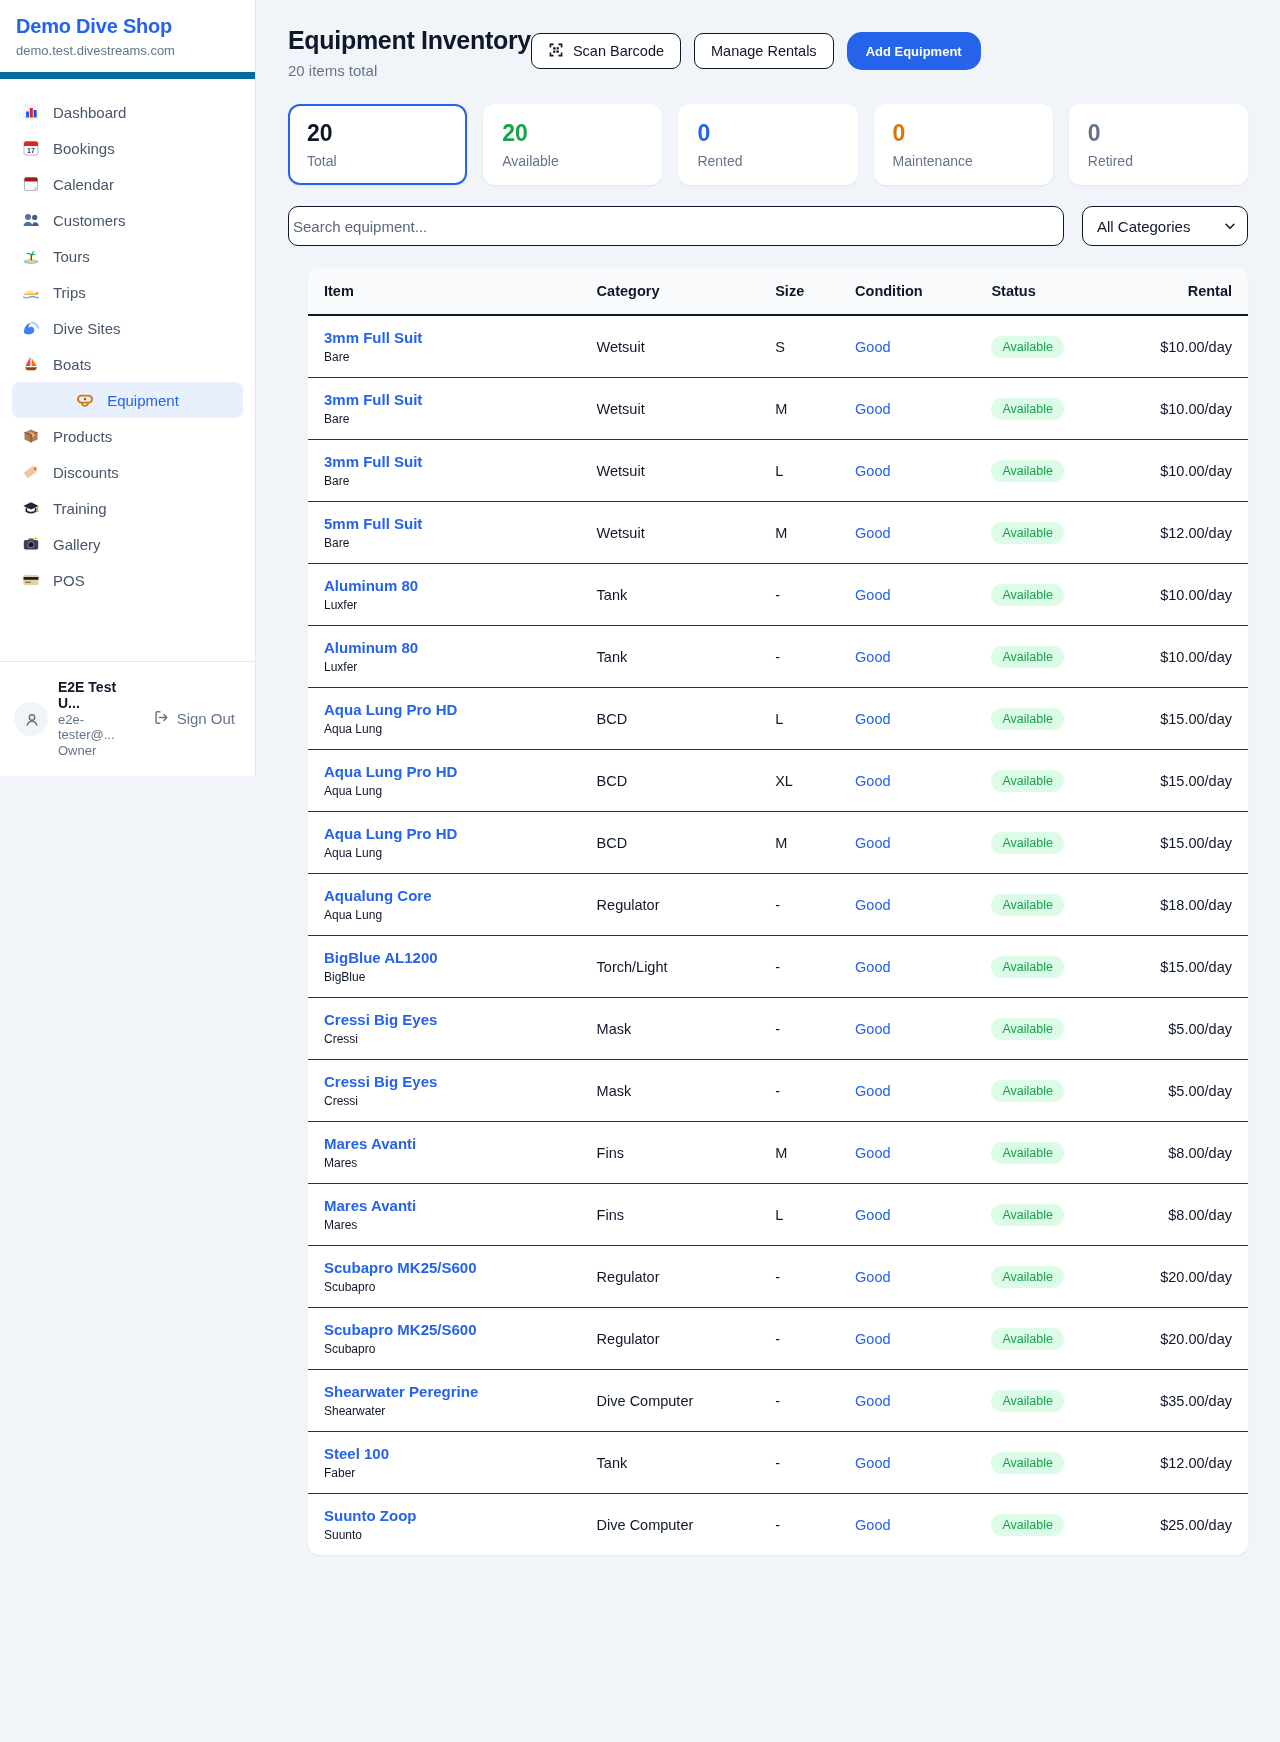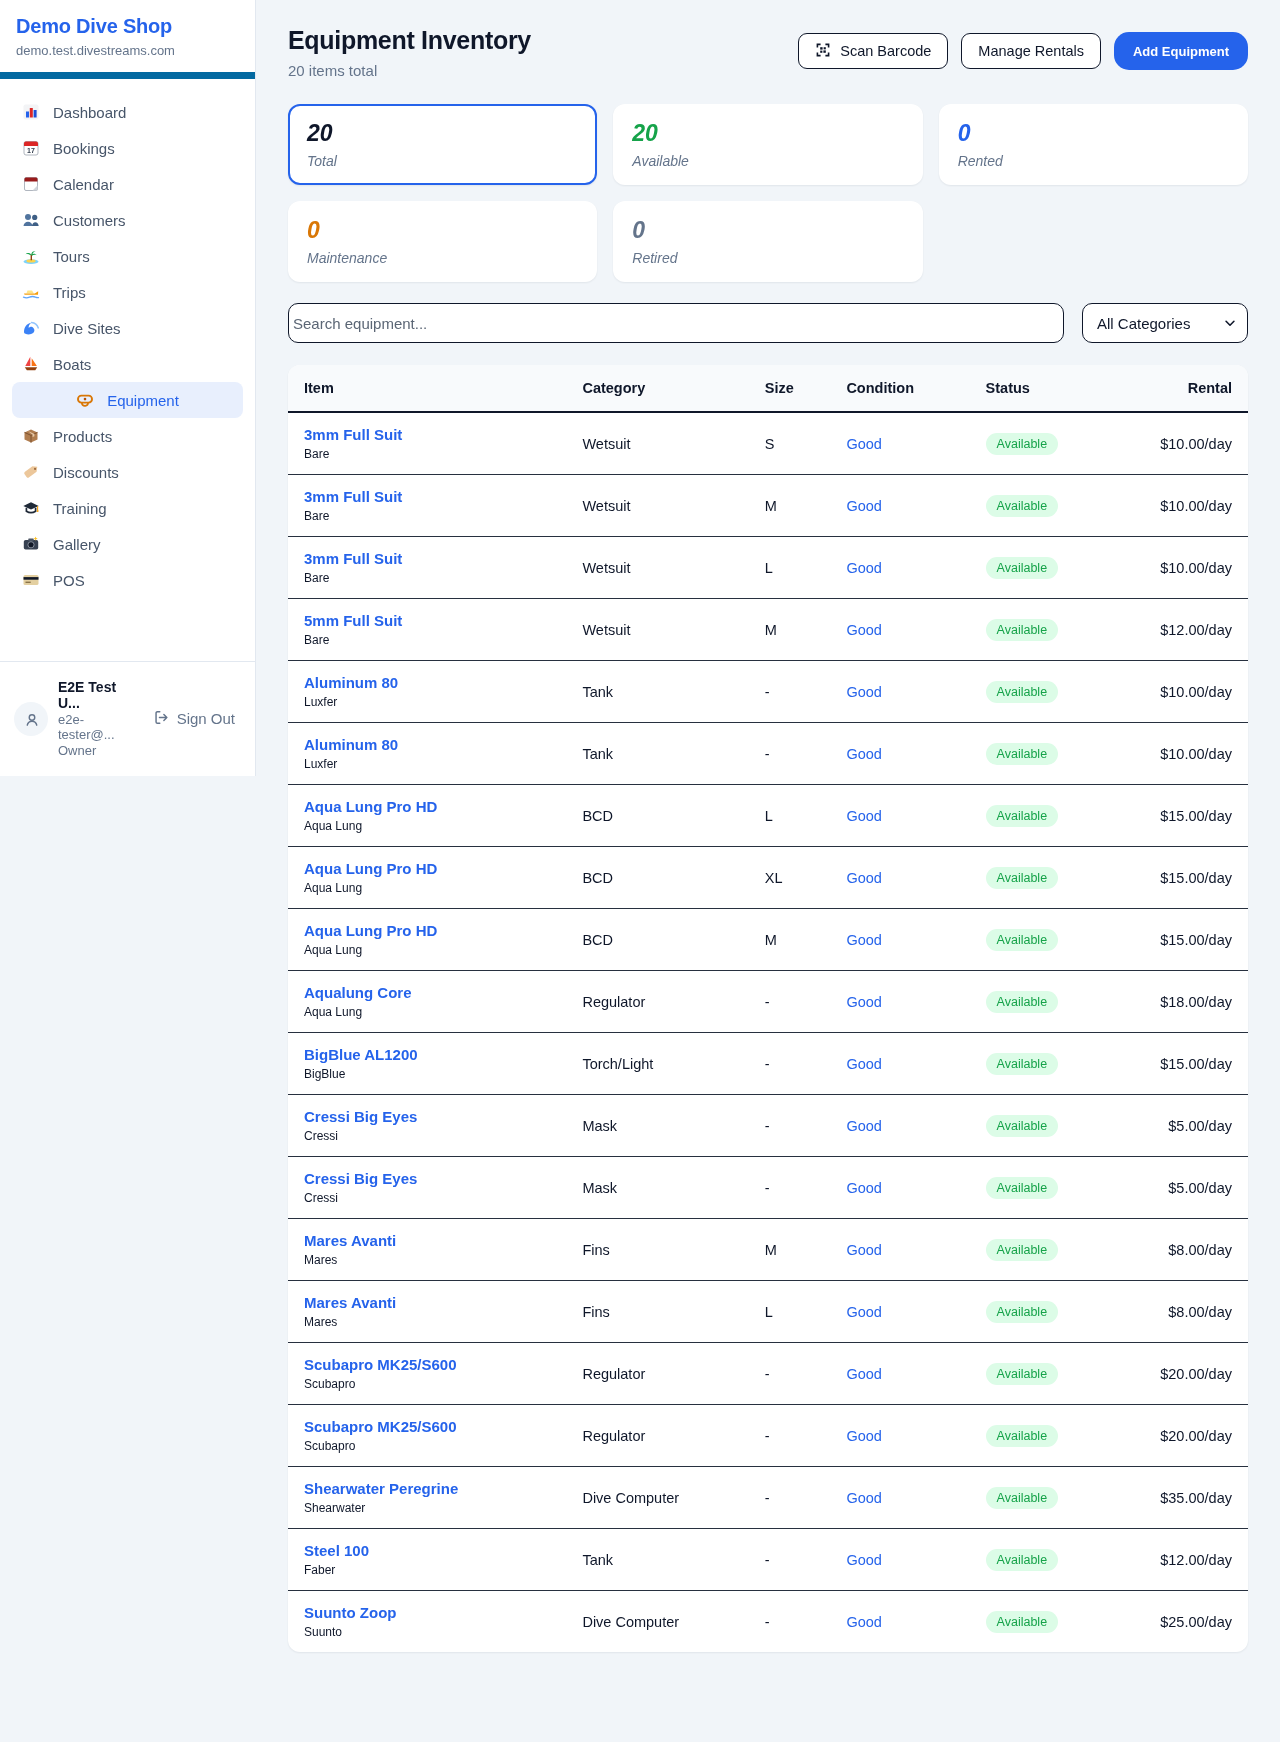--- a/index.html
+++ b/index.html
@@ -40,37 +40,37 @@
   .user-name { font-size:14px; font-weight:bold; color:#0f172a; }
   .user-email, .user-role { font-size:13px; color:#64748b; margin-top:1px; }
   .signout {
     display:flex; align-items:center; gap:7px;
     color:#64748b; font-size:15px; white-space:nowrap; cursor:pointer; background:none; border:none;
     font-family:inherit;
   }
   .signout svg { width:17px; height:17px; }
   
   .main { margin-left:256px; padding:26px 32px 36px; }
-  .main-header { display:flex; justify-content:space-between; align-items:flex-start; }
+  .main-header { display:flex; align-items:flex-start; }
   .page-title { font-size:25px; font-weight:800; letter-spacing:-.3px; color:#0f172a; }
   .page-subtitle { font-size:15px; color:#64748b; margin-top:7px; }
   .header-actions { display:flex; gap:13px; align-items:center; margin-top:6px; }
   .btn-outline {
     display:flex; gap:9px; align-items:center;
     background:#fff; border:1.5px solid #0f172a; border-radius:9px;
     height:36px; padding:0 16px; font-size:14.5px; color:#0f172a; cursor:pointer;
     font-family:inherit;
   }
   .btn-outline svg { width:16px; height:16px; }
   .btn-primary {
     background:#2563eb; color:#fff; border:none; border-radius:15px;
     height:38px; padding:0 19px; font-size:13px; font-weight:bold; cursor:pointer;
     font-family:inherit;
   }
-  .stats { display:grid; grid-template-columns:repeat(3,1fr); gap:16px; margin-top:25px;font-style:italic; }
+  .stats { display:grid; grid-template-columns:repeat(5,1fr); gap:16px; margin-top:25px; }
   .stat-card {
     background:#fff; border:2px solid rgba(0,0,0,0); border-radius:12px;
     padding:14px 17px; box-shadow:0 1px 2px rgba(15,23,42,.07); cursor:pointer;
   }
   .stat-card.active { border-color:#2563eb; }
   .stat-value { font-size:23px; font-weight:800; }
   .stat-label { font-size:14px; color:#64748b; margin-top:6px; }
   .filters { display:flex; gap:18px; margin-top:21px; }
   .search-input {
     flex:1; height:40px; border:1.5px solid #0f172a; border-radius:10px;
@@ -81,21 +81,21 @@
   .select-wrap select {
     width:100%; height:40px; border:1.5px solid #0f172a; border-radius:10px;
     padding:0 30px 0 14px; font-size:15px; color:#0f172a; background:#fff;
     appearance:none; -webkit-appearance:none; font-family:inherit; cursor:pointer;
   }
   .chevron { position:absolute; right:11px; top:13px; pointer-events:none; }
   .chevron svg { width:14px; height:14px; display:block; }
   
   .table-card {
     background:#fff; border-radius:12px; margin-top:22px;
-    box-shadow:0 1px 2px rgba(15,23,42,.07); overflow:hidden;
+    box-shadow:0 1px 2px rgba(15,23,42,.07); overflow:hidden;margin-left:20px;
   }
   table { width:100%; border-collapse:collapse; }
   thead th {
     background:#f8fafc; text-align:left; font-size:14.5px; font-weight:bold;
     color:#0f172a; padding:15px 16px; border-bottom:2px solid #0f172a;
   }
   thead th.right { text-align:right; }
   tbody td {
     padding:13px 16px; border-bottom:1px solid #27303f;
     font-size:14.5px; color:#0f172a; vertical-align:middle;

